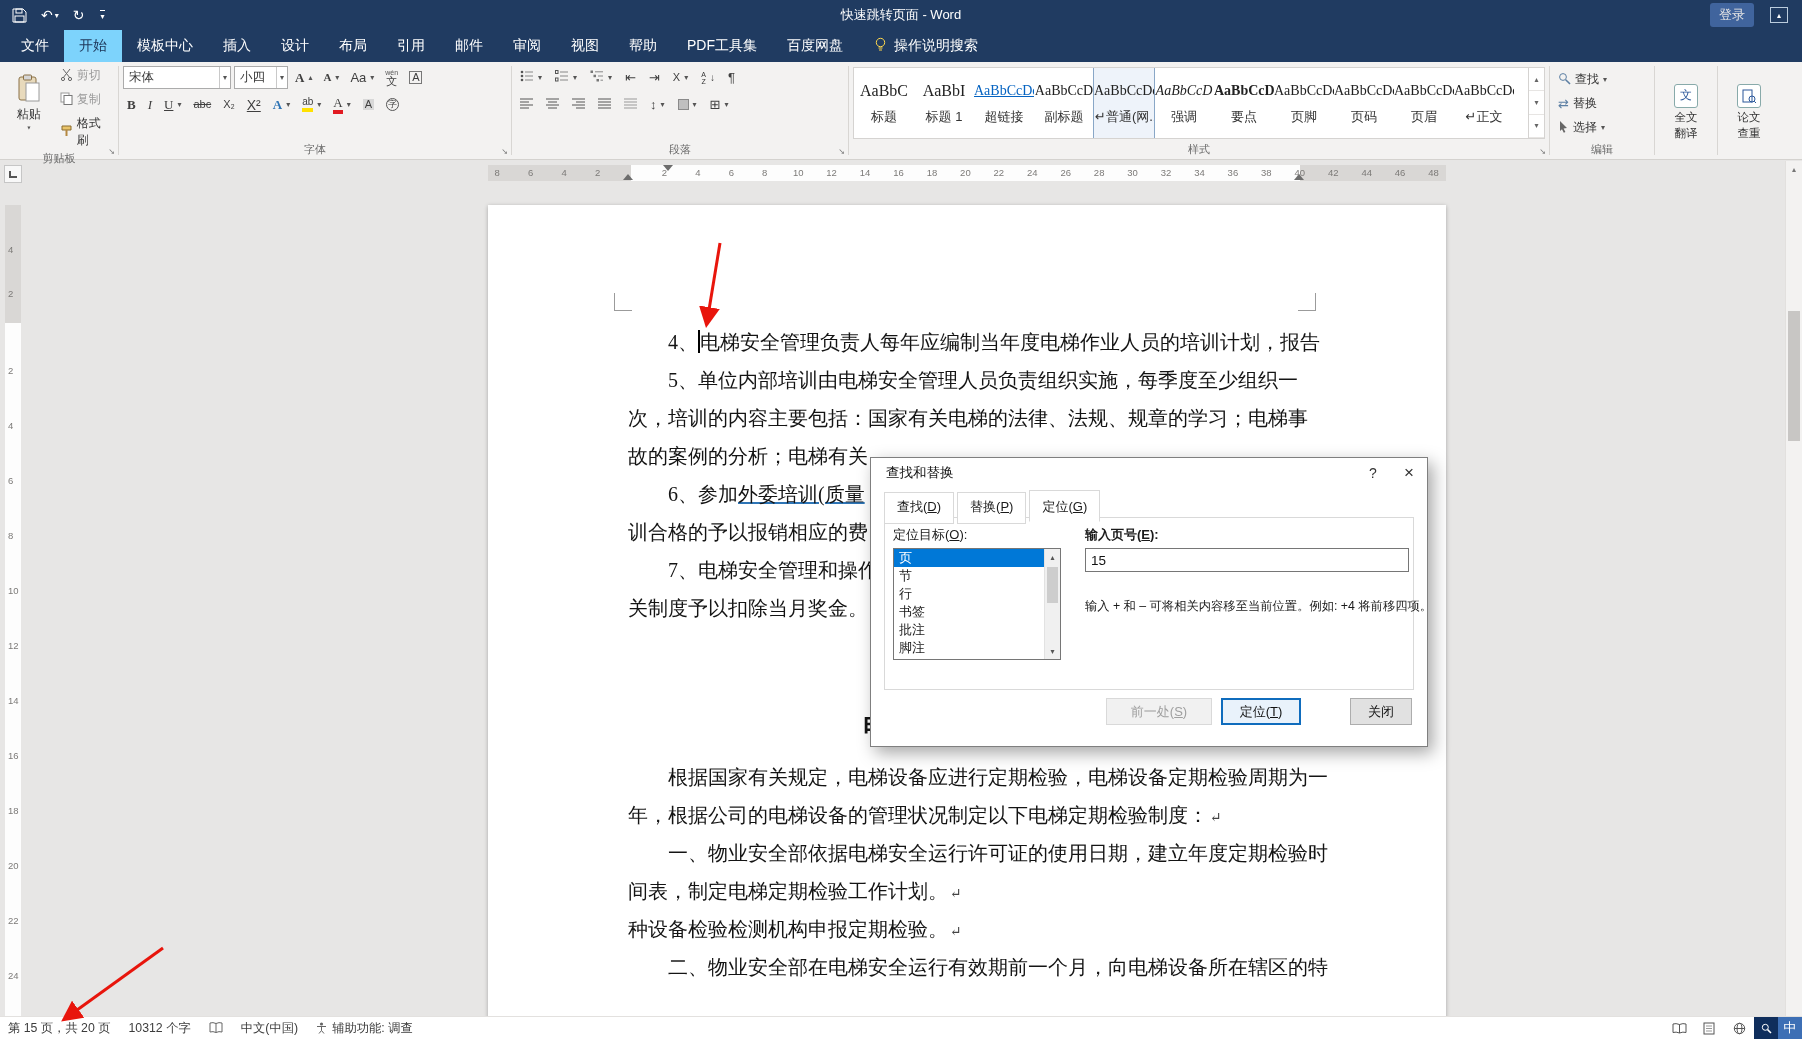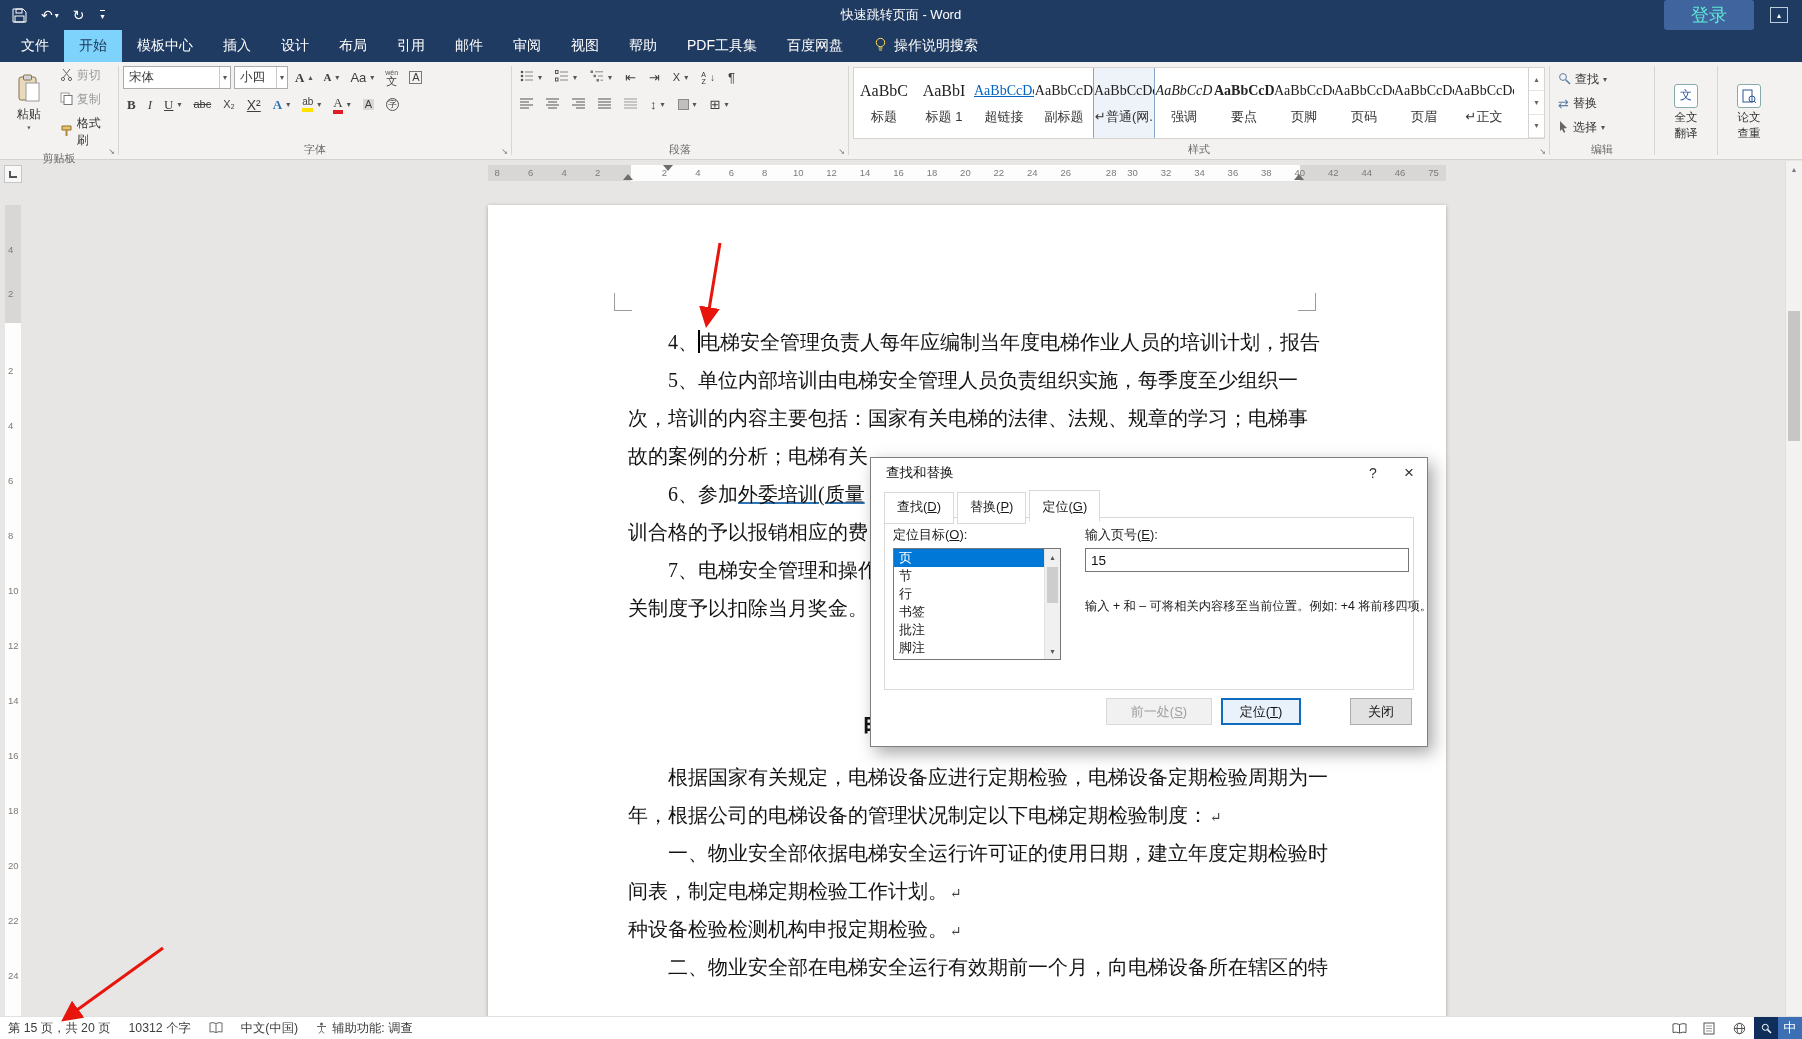--- a/index.html
+++ b/index.html
@@ -8,21 +8,21 @@
         font-family:"Liberation Sans","DejaVu Sans",sans-serif;color:#222;}
 
   
   .titlebar{position:absolute;top:0;left:0;right:0;height:30px;background:#203b61;color:#fff;
             display:flex;align-items:center;z-index:20;}
   .qat{display:flex;align-items:center;gap:14px;padding-left:12px;}
   .qat .ic{height:16px;display:flex;align-items:center;font-size:14px;color:#fff;}
   .qat .mini{font-size:8px;margin-left:2px;}
   .title-text{position:absolute;left:50%;transform:translateX(-50%);font-size:13px;white-space:nowrap;}
   .tb-right{margin-left:auto;display:flex;align-items:center;gap:16px;padding-right:14px;}
-  .login{background:#40649d;border-radius:3px;padding:3px 27px;font-size:18px;color:#5eead4;}
+  .login{background:#40649d;border-radius:3px;padding:3px 9px;font-size:13px;color:#e5e5e5;}
   .ribopt{width:18px;height:16px;border:1px solid #bcd;display:flex;align-items:center;justify-content:center;font-size:8px;}
 
   
   .tabrow{position:absolute;top:30px;left:0;right:0;height:32px;background:#203b61;display:flex;
           align-items:stretch;padding-left:6px;z-index:20;}
   .rtab{display:flex;align-items:center;padding:0 15px;font-size:14px;color:#fff;}
   .rtab.active{background:#7dd3fc;color:#1d3557;}
   .tellme{display:flex;align-items:center;gap:7px;color:#fff;font-size:14px;margin-left:16px;}
 
   
@@ -597,31 +597,31 @@
       <span class="rnum" style="left: 764.76px;">8</span>
       <span class="rnum" style="left: 798.2px;">10</span>
       <span class="rnum" style="left: 831.64px;">12</span>
       <span class="rnum" style="left: 865.08px;">14</span>
       <span class="rnum" style="left: 898.52px;">16</span>
       <span class="rnum" style="left: 931.96px;">18</span>
       <span class="rnum" style="left: 965.4px;">20</span>
       <span class="rnum" style="left: 998.84px;">22</span>
       <span class="rnum" style="left: 1032.28px;">24</span>
       <span class="rnum" style="left: 1065.72px;">26</span>
-      <span class="rnum" style="left: 1099.16px; margin-left: 12px;">28</span>
+      <span class="rnum" style="left: 1099.16px;">28</span>
       <span class="rnum" style="left: 1132.6px;">30</span>
       <span class="rnum" style="left: 1166.04px;">32</span>
       <span class="rnum" style="left: 1199.48px;">34</span>
       <span class="rnum" style="left: 1232.92px;">36</span>
       <span class="rnum" style="left: 1266.36px;">38</span>
       <span class="rnum" style="left: 1299.8px;">40</span>
       <span class="rnum" style="left: 1333.24px;">42</span>
       <span class="rnum" style="left: 1366.68px;">44</span>
       <span class="rnum" style="left: 1400.12px;">46</span>
-      <span class="rnum" style="left: 1433.56px;">75</span>
+      <span class="rnum" style="left: 1433.56px;">48</span>
     </div>
   <div class="vruler" id="vruler">
     <div class="vr-page"></div>
     <div class="vr-text"></div>
   <span class="vnum" style="top: 58px;">4</span>
       <span class="vnum" style="top: 102px;">2</span>
       <span class="vnum" style="top: 179px;">2</span>
       <span class="vnum" style="top: 234px;">4</span>
       <span class="vnum" style="top: 289px;">6</span>
       <span class="vnum" style="top: 344px;">8</span>
@@ -683,21 +683,21 @@
           <div class="lb-item">脚注</div>
         </div>
       <div class="lb-scroll">
         <div class="lb-arrow">▴</div>
         <div class="lb-track">
             <div class="lb-thumb"></div>
           </div>
         <div class="lb-arrow">▾</div>
       </div>
     </div>
-    <span class="dlabel accel" style="left:214px;top:68px;">输入页号(<u>E</u>):</span>
+    <span class="dlabel accel" style="left:214px;top:68px;font-weight:bold;">输入页号(<u>E</u>):</span>
     <input class="dinput" value="15" style="">
     <div class="dhint">输入 + 和 – 可将相关内容移至当前位置。例如: +4 将前移四项。</div>
     <div class="dbtns">
       <div class="dbtn prev-btn accel">前一处(<u>S</u>)</div>
       <div class="dbtn goto-btn accel">定位(<u>T</u>)</div>
       <div class="dbtn close-btn">关闭</div>
     </div>
   </div>
 
   <div class="scroll-v">

